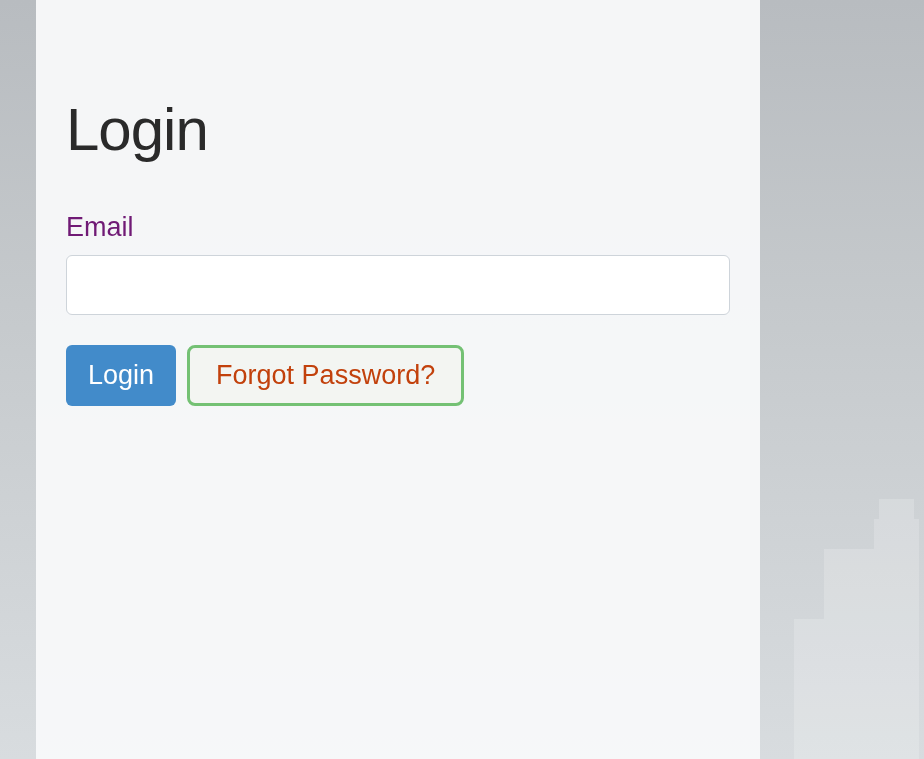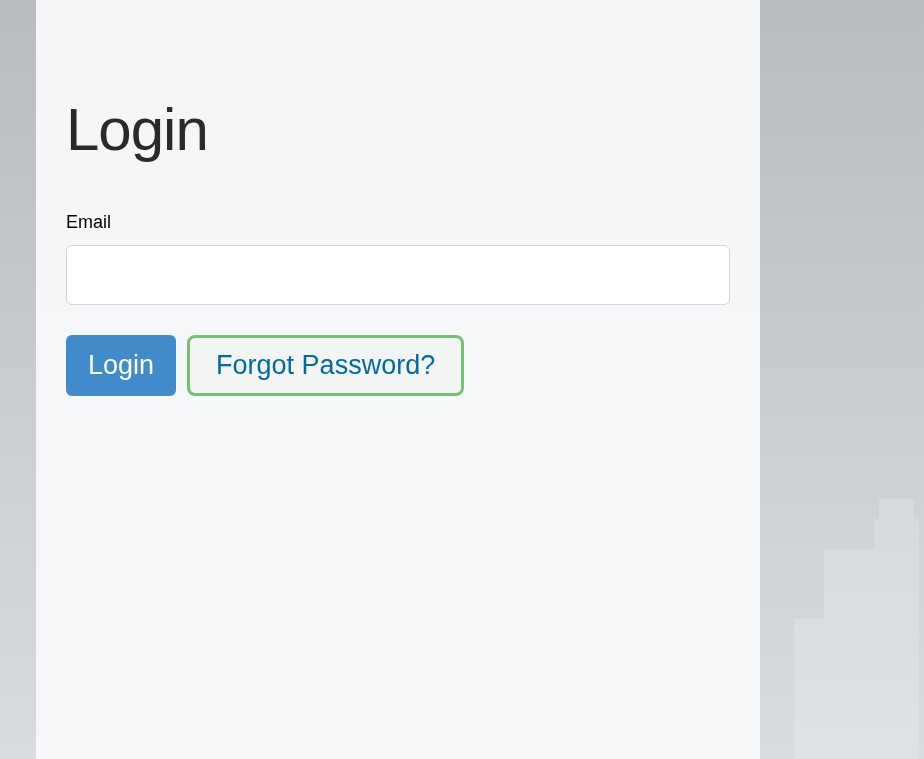--- a/index.html
+++ b/index.html
@@ -49,22 +49,22 @@
       margin-bottom: 48px;
       letter-spacing: -1px;
     }
     
     .form-group {
       margin-bottom: 30px;
     }
     
     .form-label {
       display: block;
-      font-size: 18px;
-      color: #000000;
+      font-size: 27px;
+      color: #701a75;
       font-weight: 400;
       margin-bottom: 12px;
     }
     
     .form-input {
       width: 100%;
       height: 60px;
       padding: 12px 16px;
       font-size: 22px;
       border: 1px solid #ced4da;
@@ -87,21 +87,21 @@
       border-radius: 6px;
       padding: 14px 22px;
       font-size: 27px;
       font-weight: 400;
       cursor: pointer;
       font-family: inherit;
     }
     
     .btn-forgot {
       background: #f3f5f2;
-      color: #0369a1;
+      color: #c2410c;
       border: 3px solid #74c174;
       border-radius: 8px;
       padding: 12px 26px;
       font-size: 27px;
       font-weight: 400;
       cursor: pointer;
       font-family: inherit;
     }
   </style>
 </head>

